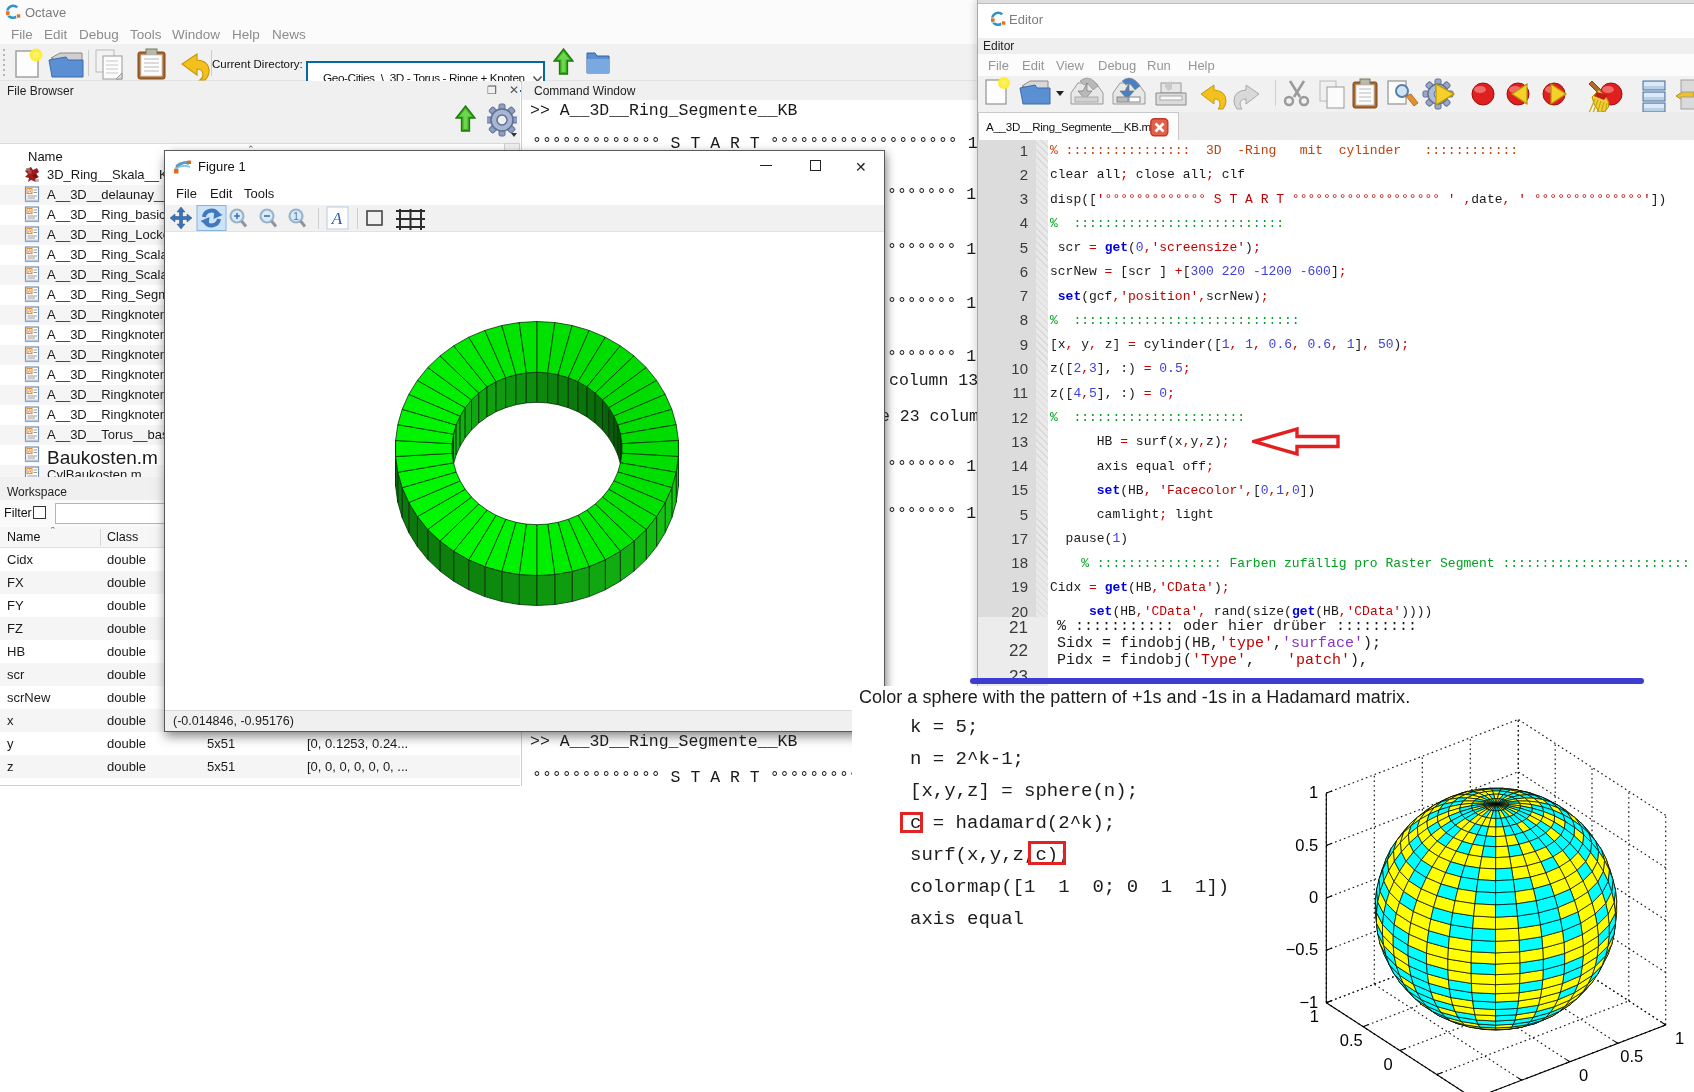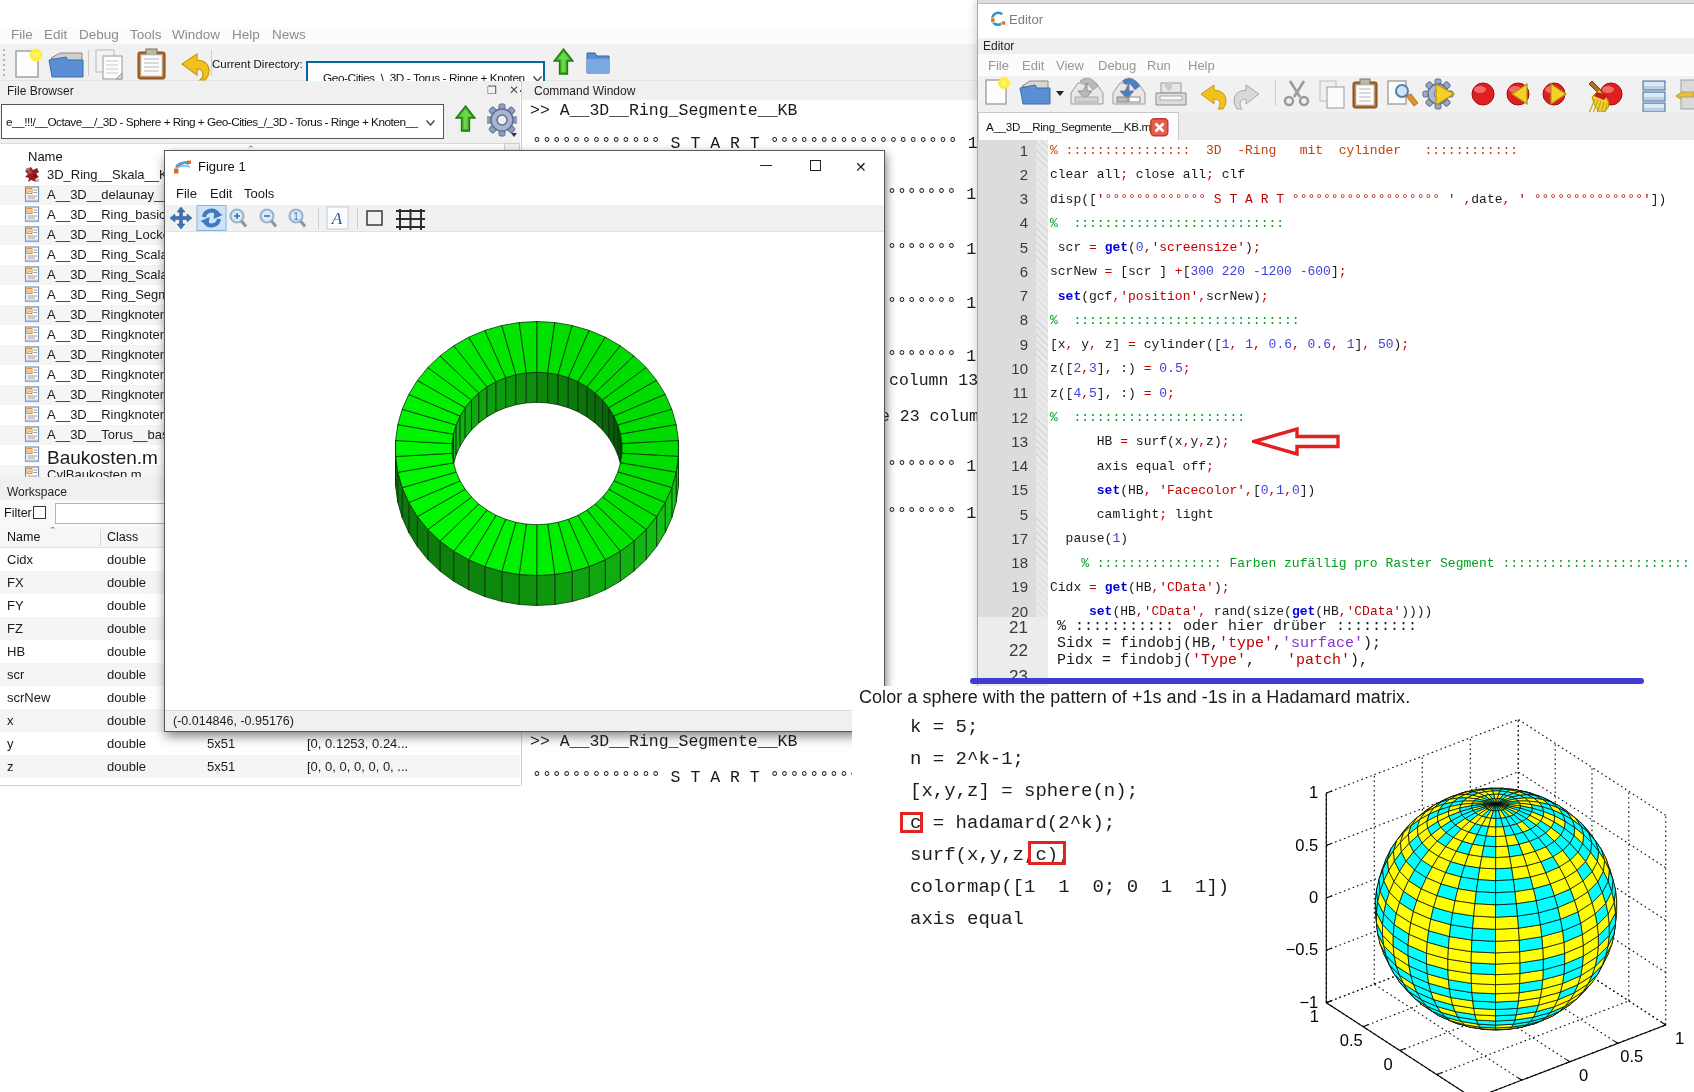--- a/index.html
+++ b/index.html
@@ -5,20 +5,30 @@
 * { margin:0; padding:0; box-sizing:border-box; }
 html,body { width:1694px; height:1092px; background:#fff; font-family:"Liberation Sans", sans-serif; overflow:hidden; }
 .abs { position:absolute; }
 .mono { font-family:"Liberation Mono", monospace; }
 </style>
 </head>
 <body>
 
 <div class="abs" style="left:0;top:0;width:981px;height:790px;background:#fff;z-index:10;">
 
+  <div class="abs" style="left:0;top:0;width:981px;height:27px;background:#fbfbfb;">
+    <div class="abs" style="left:4px;top:4px;"><svg width="17" height="16" viewBox="0 0 17 16">
+          <path d="M 13.2 3.4 A 6 6 0 1 0 13.6 11.8" fill="none" stroke="#2e93c6" stroke-width="2.6"></path>
+          <rect x="1.2" y="6.6" width="5" height="5" fill="#fff"></rect>
+          <rect x="2" y="7.3" width="3.6" height="3.6" fill="#e8721f"></rect>
+          <rect x="12.2" y="9.6" width="4.6" height="4.6" fill="#fff"></rect>
+          <rect x="12.9" y="10.3" width="3.4" height="3.4" fill="#e8721f"></rect>
+        </svg></div>
+    <div class="abs" style="left:25px;top:5px;font-size:13px;color:#7c7c7c;">Octave</div>
+  </div>
 
   <div class="abs" style="left:0;top:27px;width:981px;height:17px;background:#fbfbfb;font-size:13.5px;color:#8c8c8c;">
     <span class="abs" style="left:11px;">File</span>
       <span class="abs" style="left:44px;">Edit</span>
       <span class="abs" style="left:79px;">Debug</span>
       <span class="abs" style="left:130px;">Tools</span>
       <span class="abs" style="left:172px;">Window</span>
       <span class="abs" style="left:232px;">Help</span>
       <span class="abs" style="left:272px;">News</span>
   </div>
@@ -71,26 +81,20 @@
       </svg>
   </div>
 
   <div class="abs" style="left:0;top:81px;width:520px;height:19px;background:#f0f0f0;">
     <div class="abs" style="left:7px;top:3px;font-size:12px;color:#222;">File Browser</div>
     <div class="abs" style="left:487px;top:3px;font-size:11px;color:#555;">❐</div>
     <div class="abs" style="left:509px;top:2px;font-size:12px;color:#555;">✕</div>
   </div>
 
   <div class="abs" style="left:0;top:100px;width:520px;height:43px;background:#f0f0f0;">
-    <div class="abs" style="left:1px;top:4px;width:443px;height:35px;background:#fff;border:1px solid #555;">
-      <div class="abs" style="left:4px;top:10px;font-size:11.8px;color:#111;letter-spacing:-0.5px;white-space:nowrap;overflow:hidden;width:417px;">e__!!!/__Octave__/_3D - Sphere + Ring + Geo-Cities_/_3D - Torus - Ringe + Knoten__</div>
-      <svg class="abs" style="left:423px;top:14px" width="11" height="8" viewBox="0 0 11 8">
-          <path d="M1.5 1.5 L5.5 6 L9.5 1.5" fill="none" stroke="#555" stroke-width="1.6"></path>
-        </svg>
-    </div>
     <svg width="21" height="28" viewBox="0 0 21 28" class="abs" style="left:455px;top:5px">
         <path d="M10.5 1 L20 13 L14.5 13 L14.5 26 L6.5 26 L6.5 13 L1 13 Z" fill="#3fae22" stroke="#1c7a0e" stroke-width="1.3"></path>
         <path d="M10.5 4 L16.5 11.5 L12.5 11.5 L12.5 24 L8.5 24 L8.5 11.5 L4.5 11.5 Z" fill="#6cd64d"></path>
       </svg>
     <svg width="30" height="34" viewBox="0 0 30 34" class="abs" style="left:487px;top:3px">
         <g transform="translate(15,17)">
           <rect x="-3" y="-16" width="6" height="7" rx="1.5" fill="#8d9ec2" stroke="#5f6f94" transform="rotate(0 0 0)"></rect>
           <rect x="-3" y="-16" width="6" height="7" rx="1.5" fill="#8d9ec2" stroke="#5f6f94" transform="rotate(45 0 0)"></rect>
           <rect x="-3" y="-16" width="6" height="7" rx="1.5" fill="#8d9ec2" stroke="#5f6f94" transform="rotate(90 0 0)"></rect>
           <rect x="-3" y="-16" width="6" height="7" rx="1.5" fill="#8d9ec2" stroke="#5f6f94" transform="rotate(135 0 0)"></rect>

